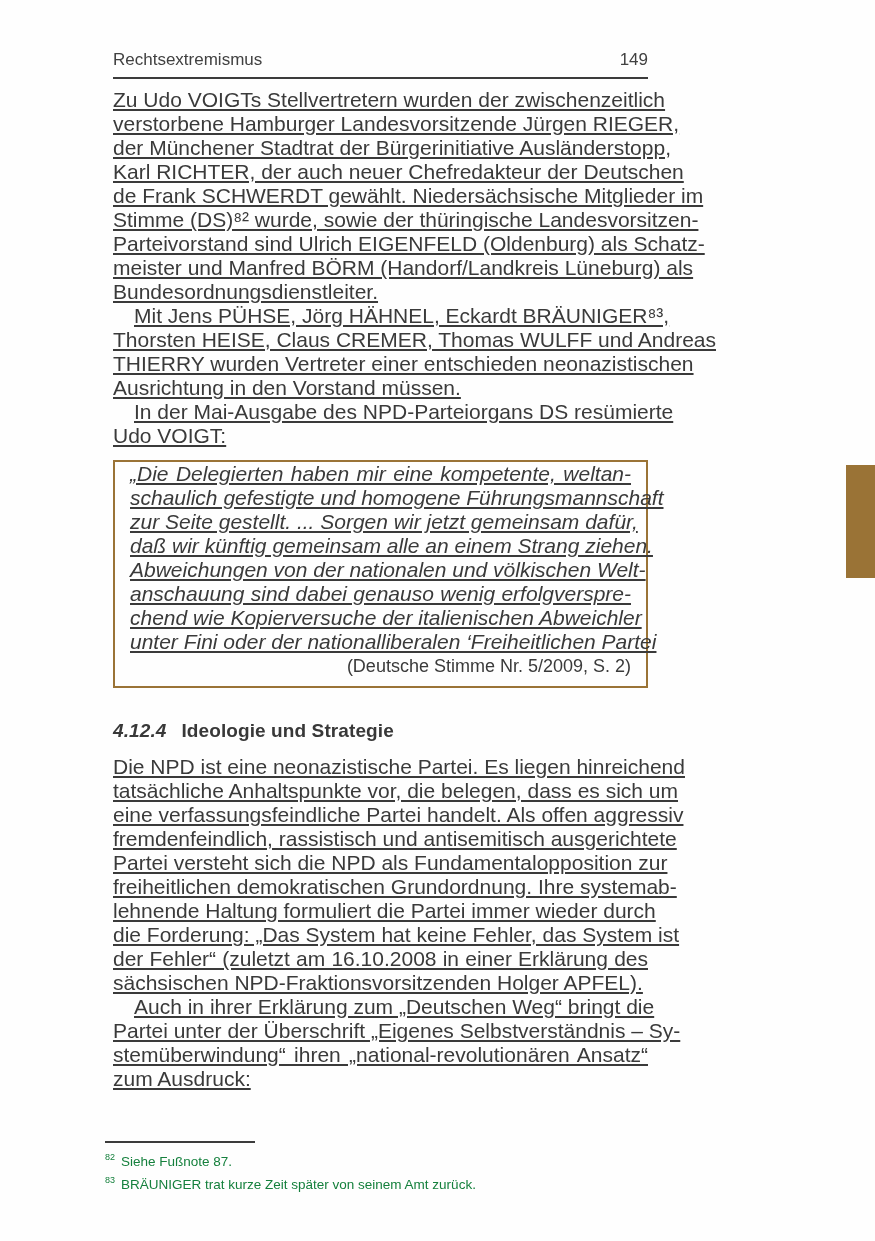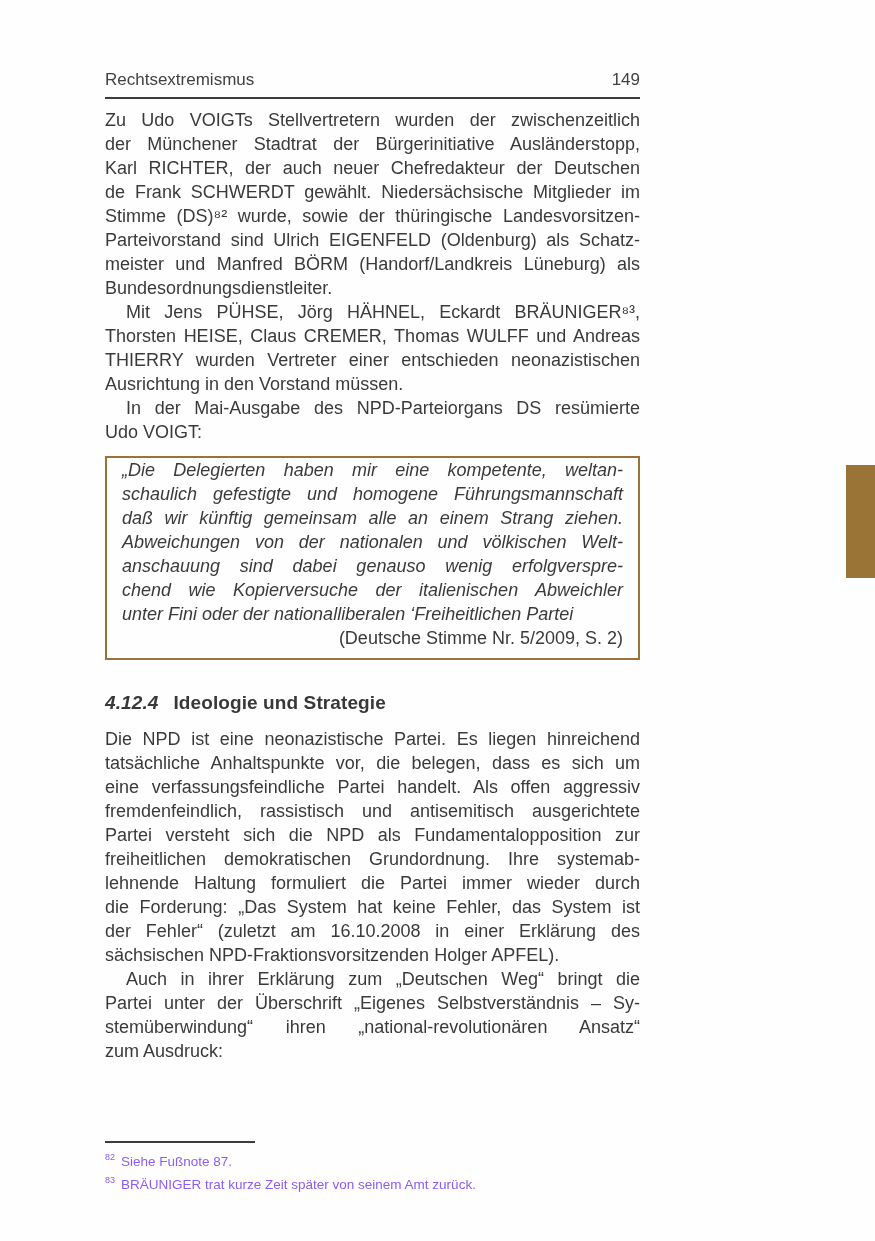--- a/index.html
+++ b/index.html
@@ -11,45 +11,45 @@
     position: relative;
     width: 875px;
     height: 1241px;
     background: #fefefe;
     overflow: hidden;
     font-family: "Liberation Sans", "DejaVu Sans", sans-serif;
     color: var(--text-color, #3a3a3a);
   }
   .content {
     position: absolute;
-    left: 105px;
+    left: 113px;
     top: 0;
     width: 535px;
-    margin-top: 20px;
   }
   .running-header {
     display: flex;
     justify-content: space-between;
     align-items: baseline;
     margin-top: 50px;
     padding-bottom: 7px;
     border-bottom: 2px solid #3c3c3c;
     font-size: 17px;
     color: #414141;
   }
   .body-block {
     margin-top: 9px;
   }
   .para { margin: 0; }
   .para .line {
-    font-size: 18px;
+    font-size: 21px;
     line-height: 24px;
     text-align: justify;
     text-align-last: justify;
     white-space: nowrap;
+    text-decoration: underline;
   }
   .para .line:last-child {
     text-align-last: left;
   }
   .indent-first .line:first-child {
     text-indent: 21px;
   }
   .quote-box {
     border: 2px solid var(--accent, #9a7336);
     margin-top: 12px;
@@ -79,21 +79,21 @@
     width: 535px;
   }
   .footnote-rule {
     width: 150px;
     border-top: 2px solid #3c3c3c;
     margin-bottom: 5px;
   }
   .footnote {
     font-size: 13.5px;
     line-height: 18.5px;
-    color: #8b5cf6;
+    color: #15803d;
   }
   .footnote sup {
     font-size: 9px;
     vertical-align: super;
     margin-right: 6px;
   }
   .side-tab {
     position: absolute;
     right: 0;
     top: 465px;
@@ -113,20 +113,21 @@
 
     <div class="running-header">
       <span>Rechtsextremismus</span>
       <span>149</span>
     </div>
 
     <div class="body-block">
 
       <div class="para">
           <div class="line">Zu Udo VOIGTs Stellvertretern wurden der zwischenzeitlich</div>
+          <div class="line">verstorbene Hamburger Landesvorsitzende Jürgen RIEGER,</div>
           <div class="line">der Münchener Stadtrat der Bürgerinitiative Ausländerstopp,</div>
           <div class="line">Karl RICHTER, der auch neuer Chefredakteur der Deutschen</div>
           <div class="line">de Frank SCHWERDT gewählt. Niedersächsische Mitglieder im</div>
           <div class="line">Stimme (DS)⁸² wurde, sowie der thüringische Landesvorsitzen-</div>
           <div class="line">Parteivorstand sind Ulrich EIGENFELD (Oldenburg) als Schatz-</div>
           <div class="line">meister und Manfred BÖRM (Handorf/Landkreis Lüneburg) als</div>
           <div class="line">Bundesordnungsdienstleiter.</div>
         </div>
 
       <div class="para indent-first">
@@ -138,20 +139,21 @@
 
       <div class="para indent-first">
           <div class="line">In der Mai-Ausgabe des NPD-Parteiorgans DS resümierte</div>
           <div class="line">Udo VOIGT:</div>
         </div>
 
       <div class="quote-box">
         <div class="para quote-lines">
             <div class="line">„Die Delegierten haben mir eine kompetente, weltan-</div>
             <div class="line">schaulich gefestigte und homogene Führungsmannschaft</div>
+            <div class="line">zur Seite gestellt. ... Sorgen wir jetzt gemeinsam dafür,</div>
             <div class="line">daß wir künftig gemeinsam alle an einem Strang ziehen.</div>
             <div class="line">Abweichungen von der nationalen und völkischen Welt-</div>
             <div class="line">anschauung sind dabei genauso wenig erfolgverspre-</div>
             <div class="line">chend wie Kopierversuche der italienischen Abweichler</div>
             <div class="line">unter Fini oder der nationalliberalen ‘Freiheitlichen Partei</div>
           </div>
         <div class="quote-source">(Deutsche Stimme Nr. 5/2009, S. 2)</div>
       </div>
 
       <h2 class="section-heading">

